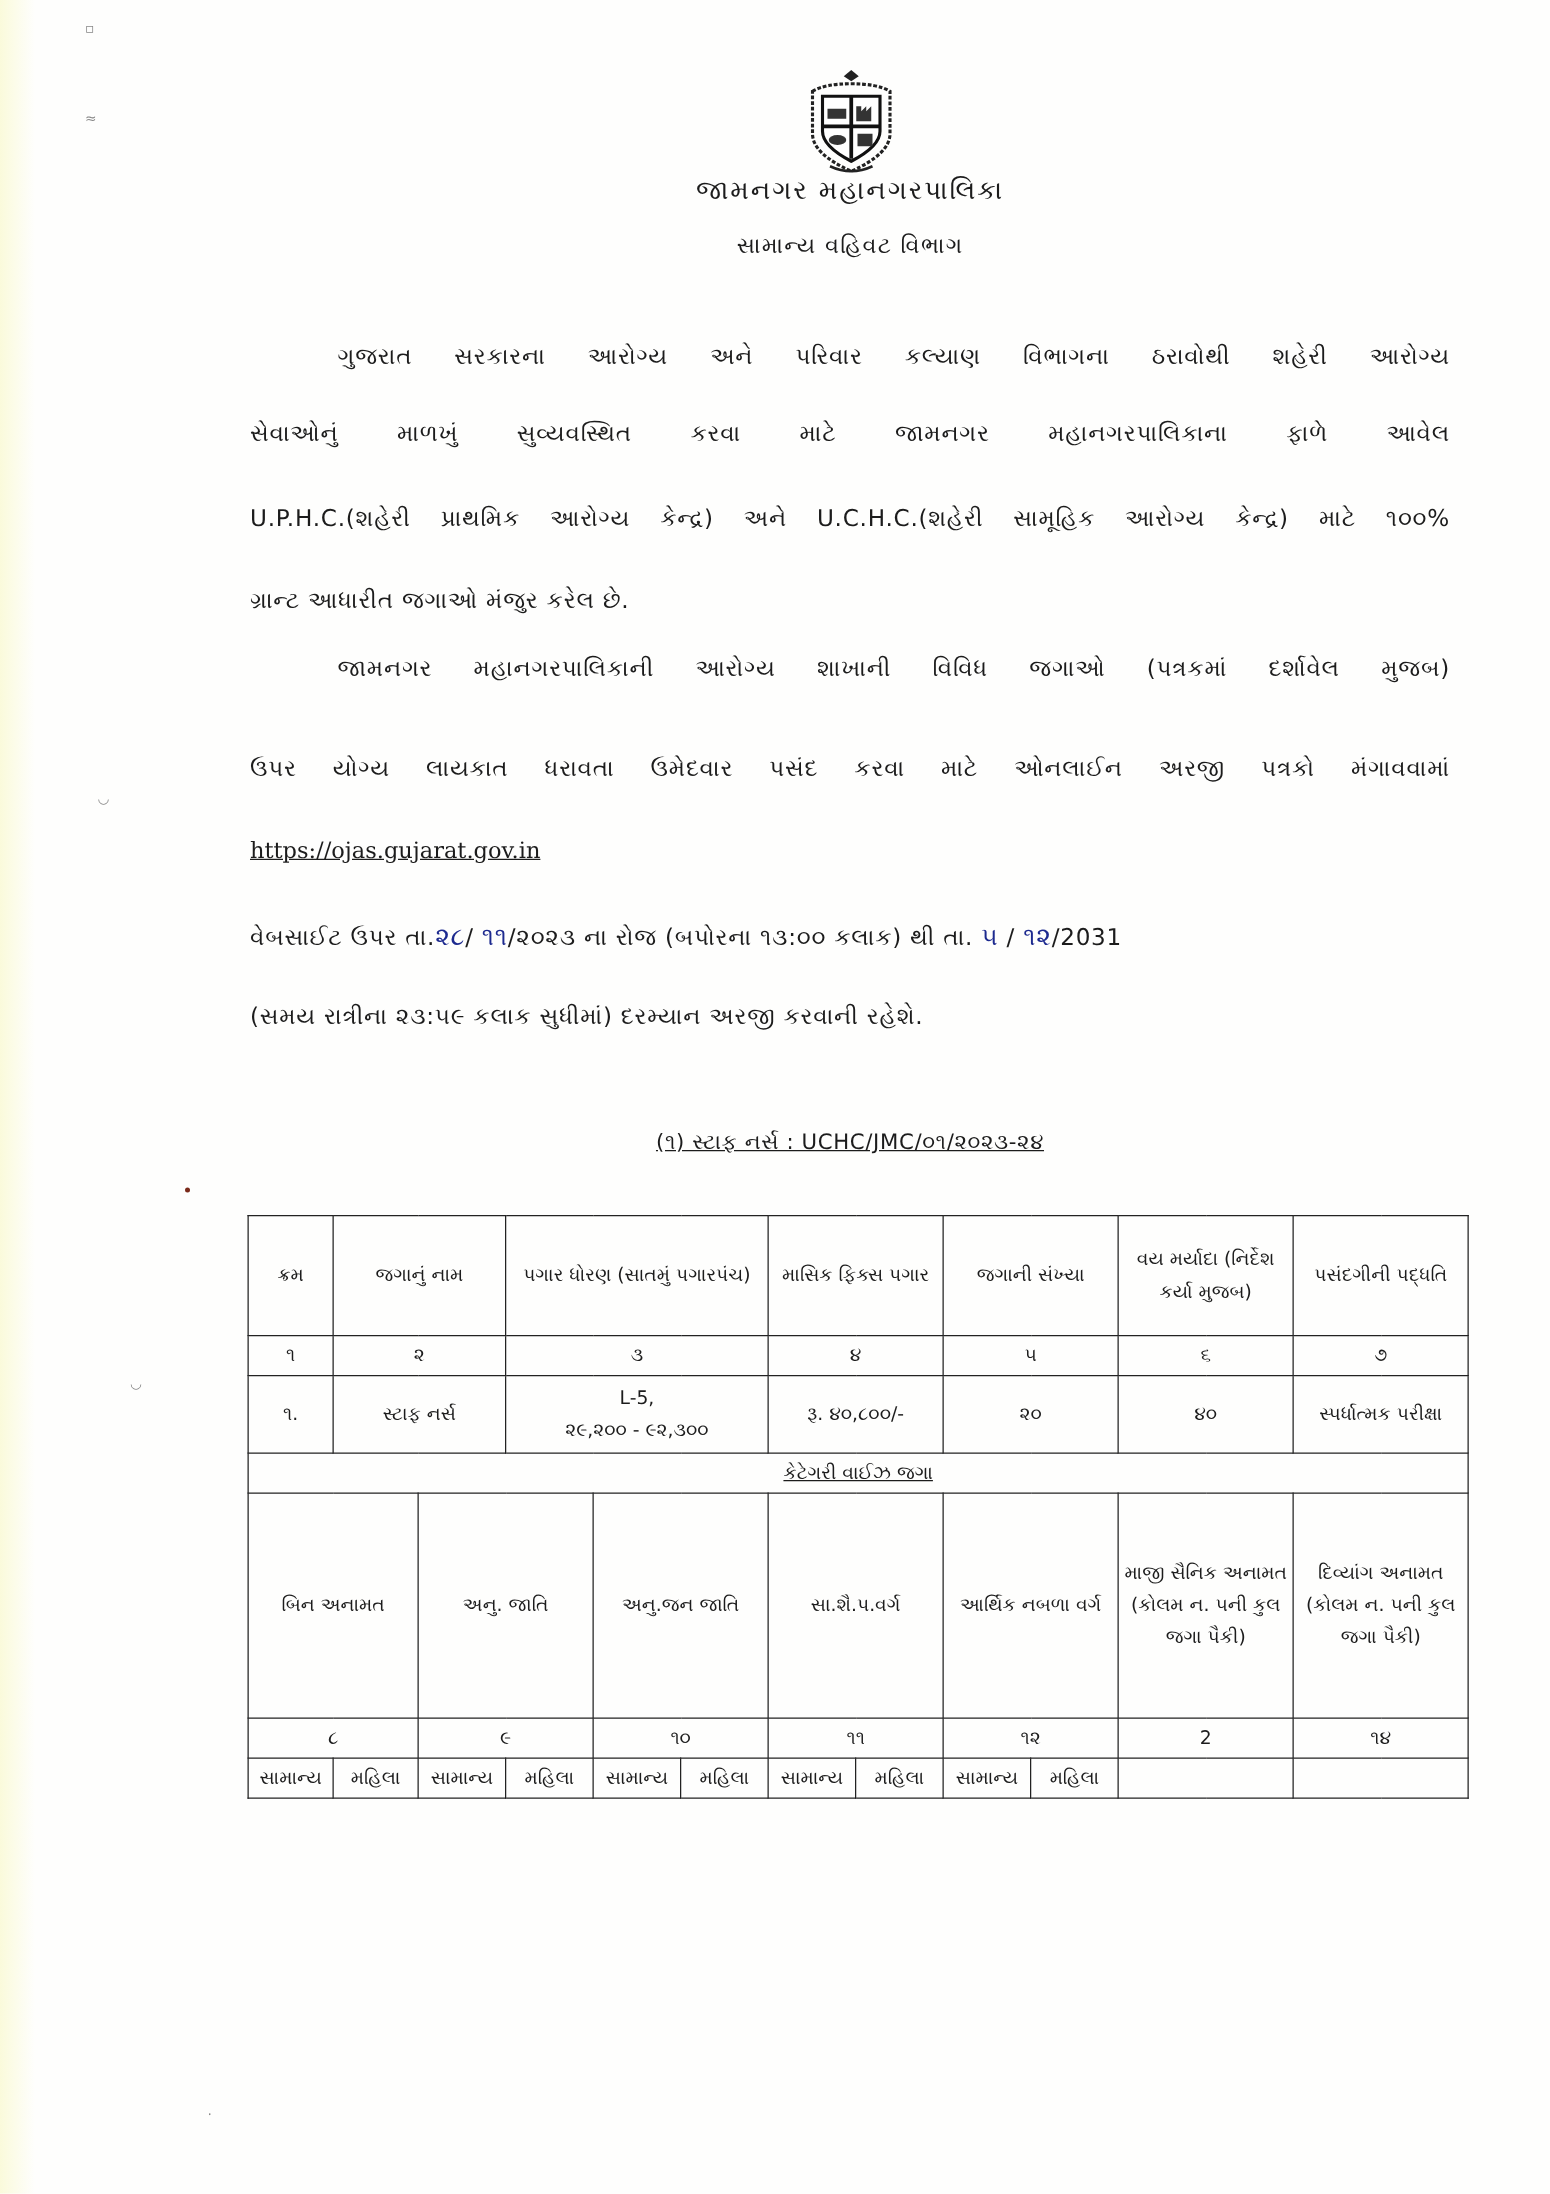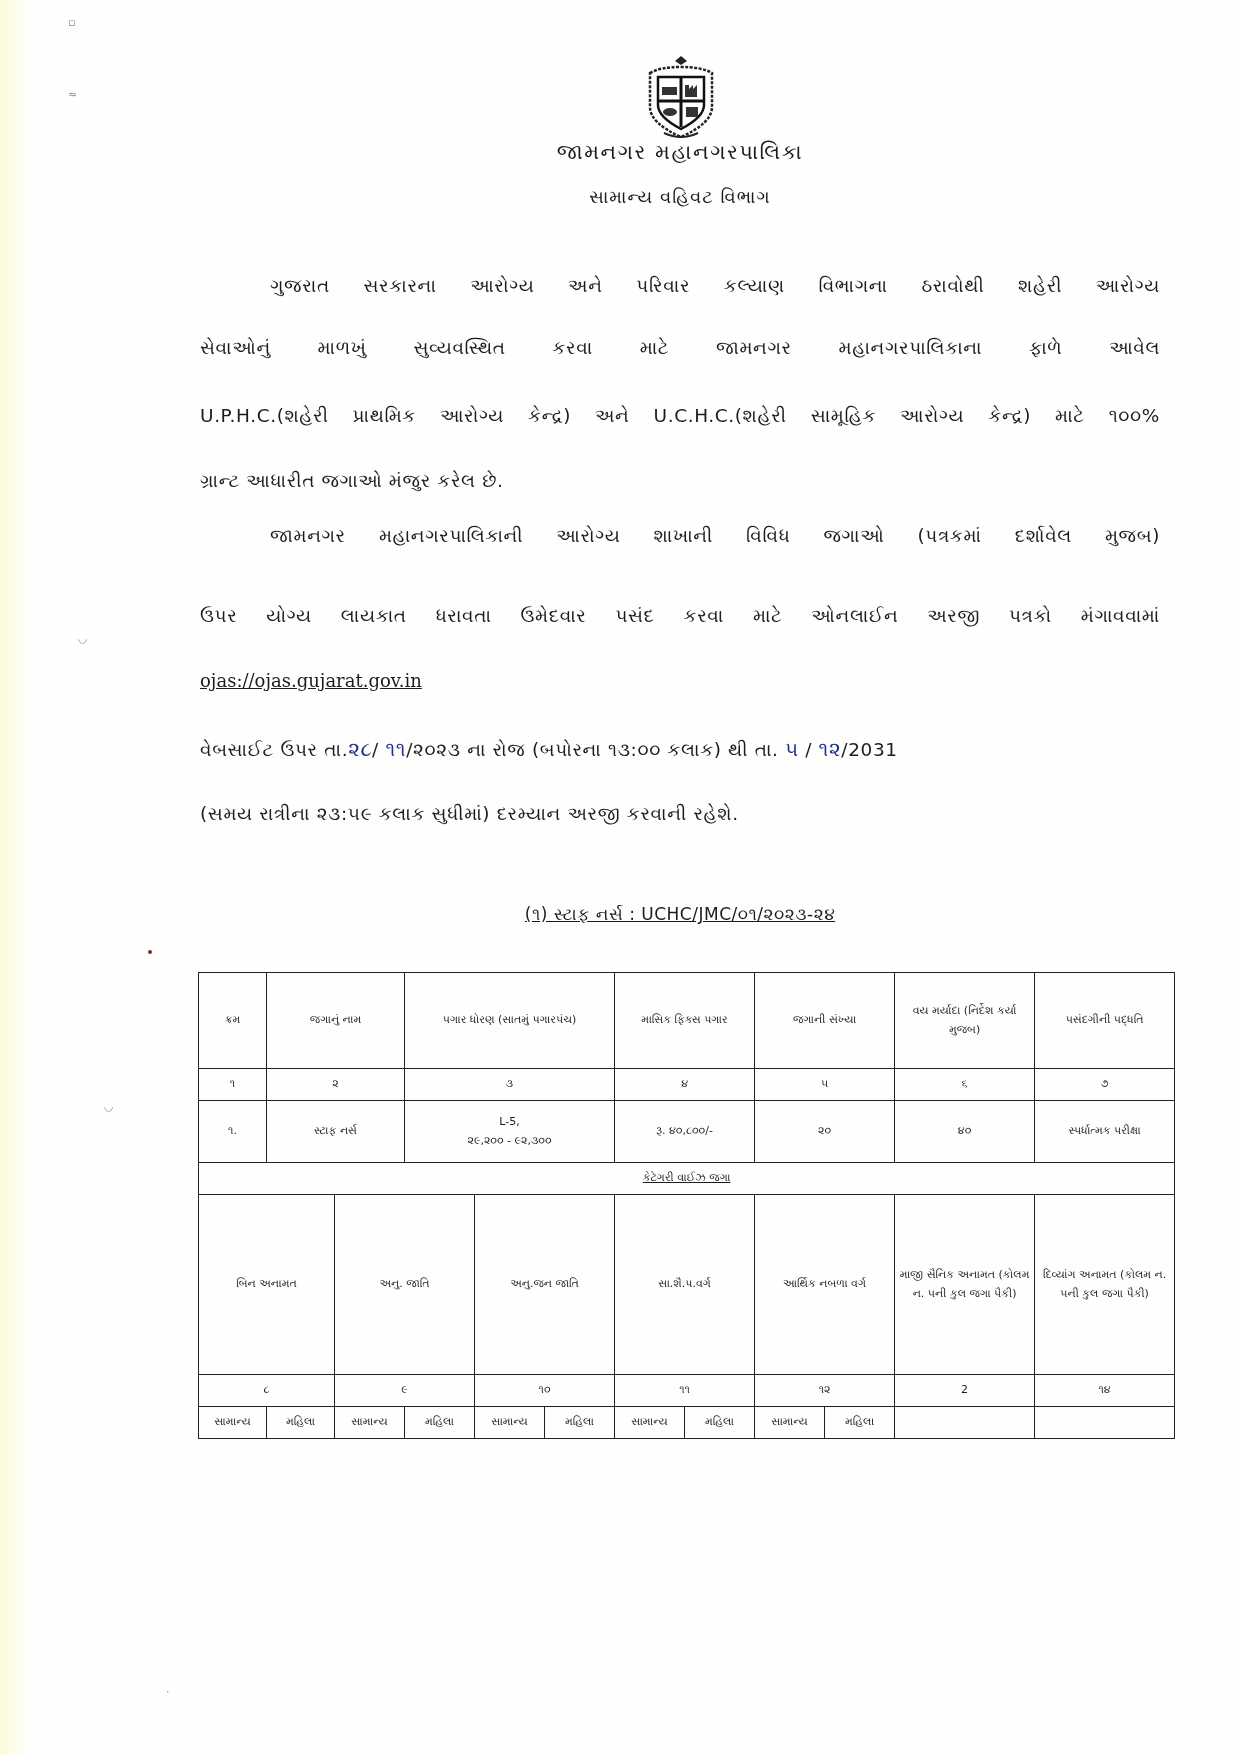--- a/index.html
+++ b/index.html
@@ -28,21 +28,21 @@
   }
   .justify { text-align:justify; text-align-last:justify; }
   .link { text-decoration:underline; font-family:"DejaVu Serif", serif; font-size:18px; letter-spacing:0; }
   .hand { color:#1d2a8f; font-size:20px; }
   .section-title {
     position:absolute; left:0; width:1360px; text-align:center; top:904px;
     font-size:17px; text-decoration:underline; letter-spacing:0.5px;
   }
   table.grid {
     position:absolute; left:198px; top:972px; width:976px;
-    border-collapse:collapse; table-layout:fixed; font-size:11px;
+    border-collapse:collapse; table-layout:fixed; font-size:15px;
   }
   table.grid td {
     border:1.3px solid #222; text-align:center; vertical-align:middle;
     padding:2px 3px; line-height:1.7;
   }
   .cat-head { text-decoration:underline; }
   .dot { position:absolute; width:4px; height:4px; border-radius:50%; background:#7a2a1a; }
 </style>
 </head>
 <body>
@@ -74,21 +74,21 @@
   <div class="para-line justify" style="left:270px;top:275px;width:890px;">ગુજરાત સરકારના આરોગ્ય અને પરિવાર કલ્યાણ વિભાગના ઠરાવોથી શહેરી આરોગ્ય</div>
   <div class="para-line justify" style="left:200px;top:337px;width:960px;">સેવાઓનું માળખું સુવ્યવસ્થિત કરવા માટે જામનગર મહાનગરપાલિકાના ફાળે આવેલ</div>
   <div class="para-line justify" style="left:200px;top:405px;width:960px;">U.P.H.C.(શહેરી પ્રાથમિક આરોગ્ય કેન્દ્ર) અને U.C.H.C.(શહેરી સામૂહિક આરોગ્ય કેન્દ્ર) માટે ૧૦૦%</div>
   <div class="para-line" style="left:200px;top:470px;">ગ્રાન્ટ આધારીત જગાઓ મંજુર કરેલ છે.</div>
 </div>
 
 <div>
   <div class="para-line justify" style="left:270px;top:525px;width:890px;">જામનગર મહાનગરપાલિકાની આરોગ્ય શાખાની વિવિધ જગાઓ (પત્રકમાં દર્શાવેલ મુજબ)</div>
   <div class="para-line justify" style="left:200px;top:605px;width:960px;">ઉપર યોગ્ય લાયકાત ધરાવતા ઉમેદવાર પસંદ કરવા માટે ઓનલાઈન અરજી પત્રકો મંગાવવામાં</div>
   <div class="para-line" style="left:200px;top:670px;width:960px;display:flex;justify-content:space-between;">
-    <span class="link">ojas://ojas.gujarat.gov.in</span>
+    <span class="link">https://ojas.gujarat.gov.in</span>
   </div>
   <div class="para-line" style="left:200px;top:737px;width:960px;">
     <span>વેબસાઈટ ઉપર તા.</span><span class="hand">૨૮</span><span>/ </span><span class="hand">૧૧</span><span>/૨૦૨૩ ના રોજ (બપોરના ૧૩:૦૦ કલાક) થી તા. </span><span class="hand">૫</span><span> / </span><span class="hand">૧૨</span><span>/2031</span>
   </div>
   <div class="para-line" style="left:200px;top:803px;">(સમય રાત્રીના ૨૩:૫૯ કલાક સુધીમાં) દરમ્યાન અરજી કરવાની રહેશે.</div>
 </div>
 
 <div class="section-title">(૧) સ્ટાફ નર્સ : UCHC/JMC/૦૧/૨૦૨૩-૨૪</div>
 
 <table class="grid">

